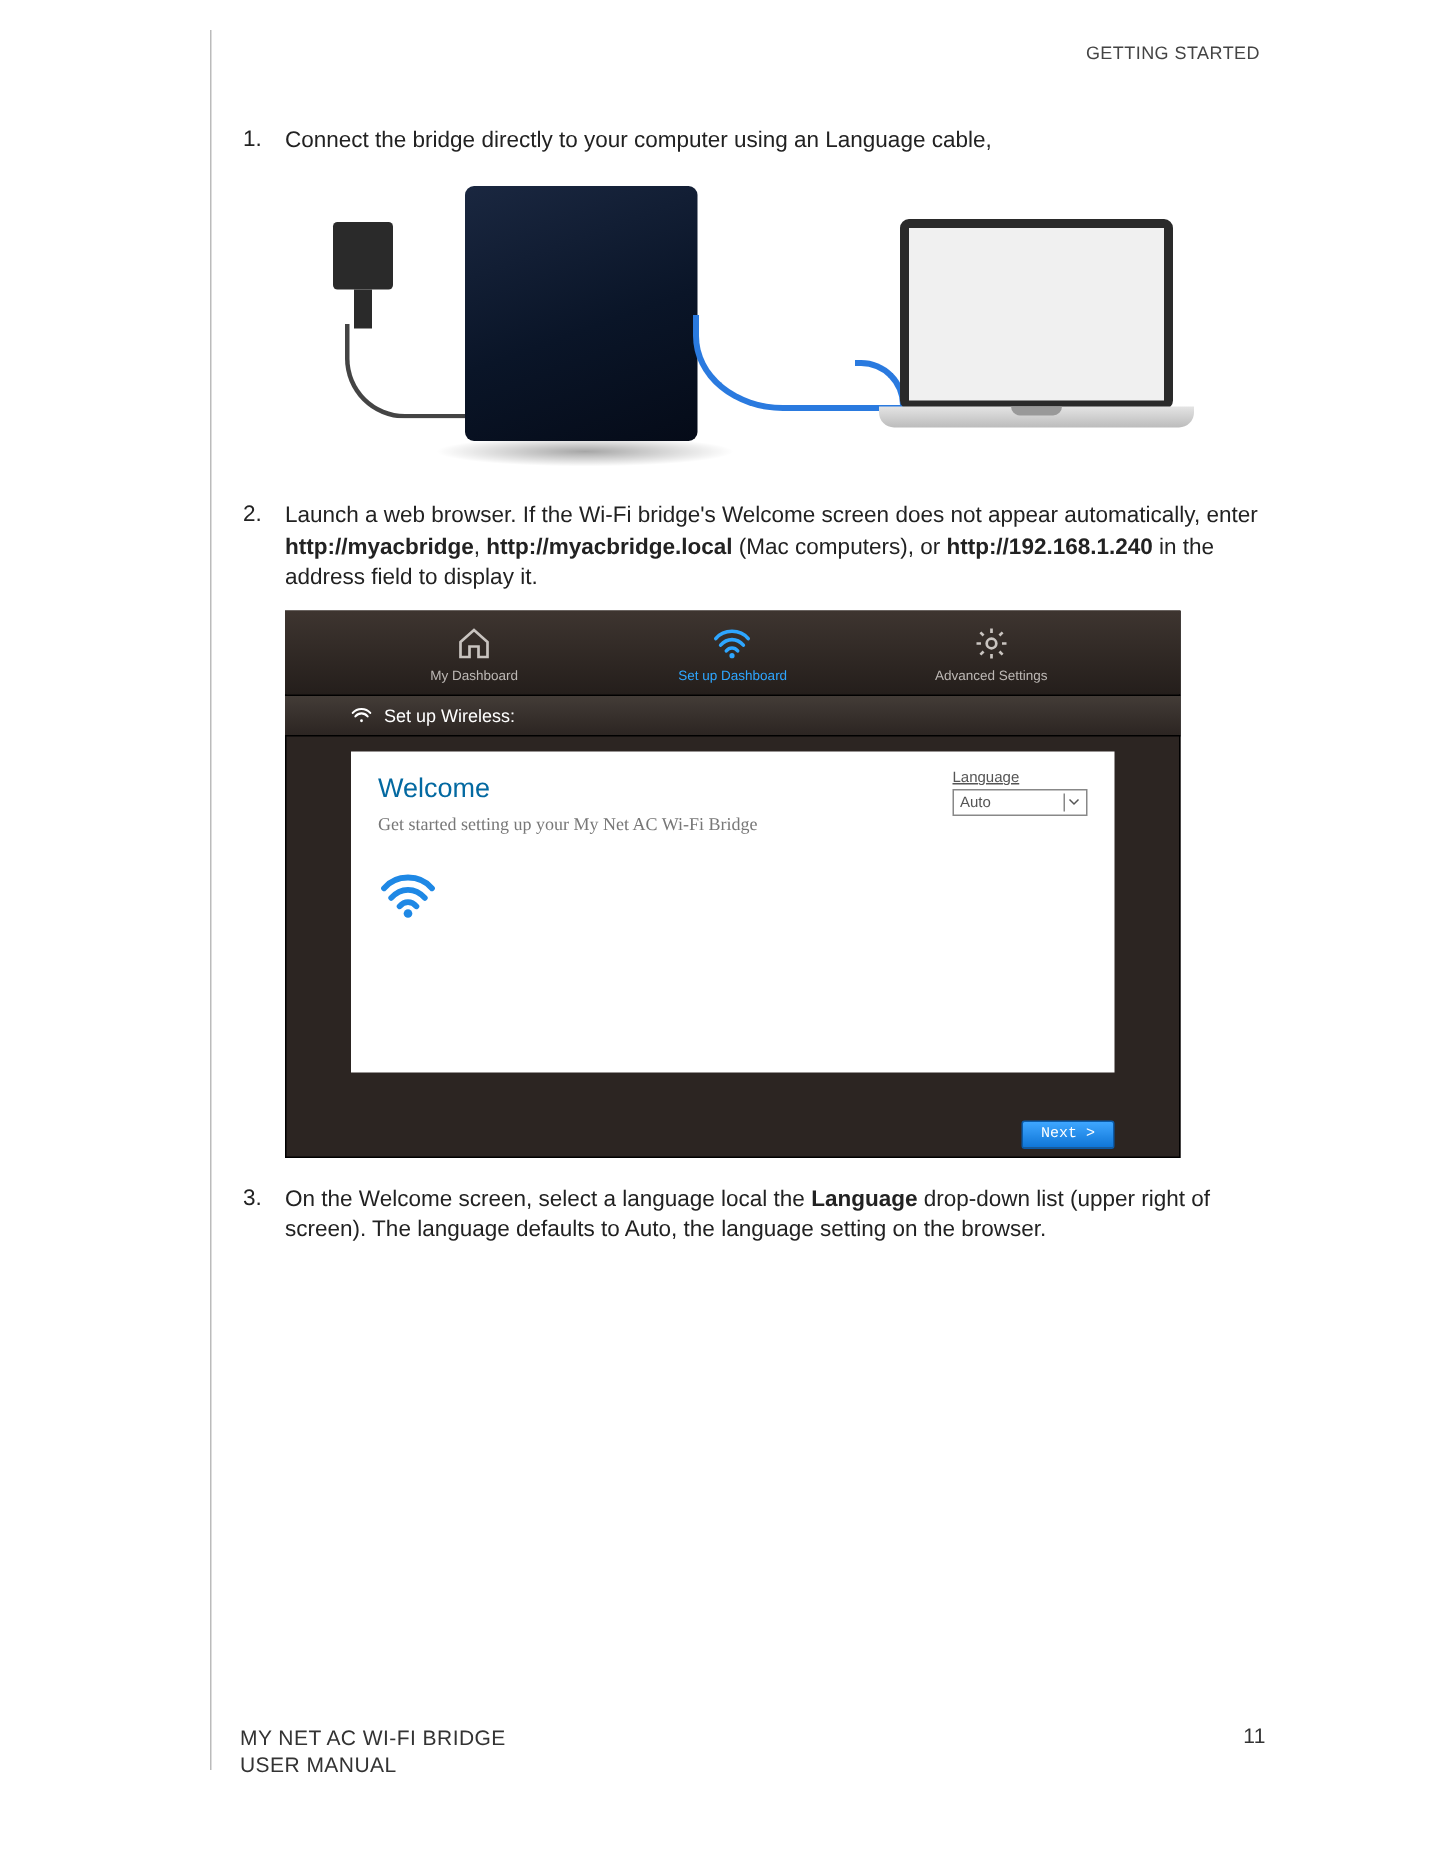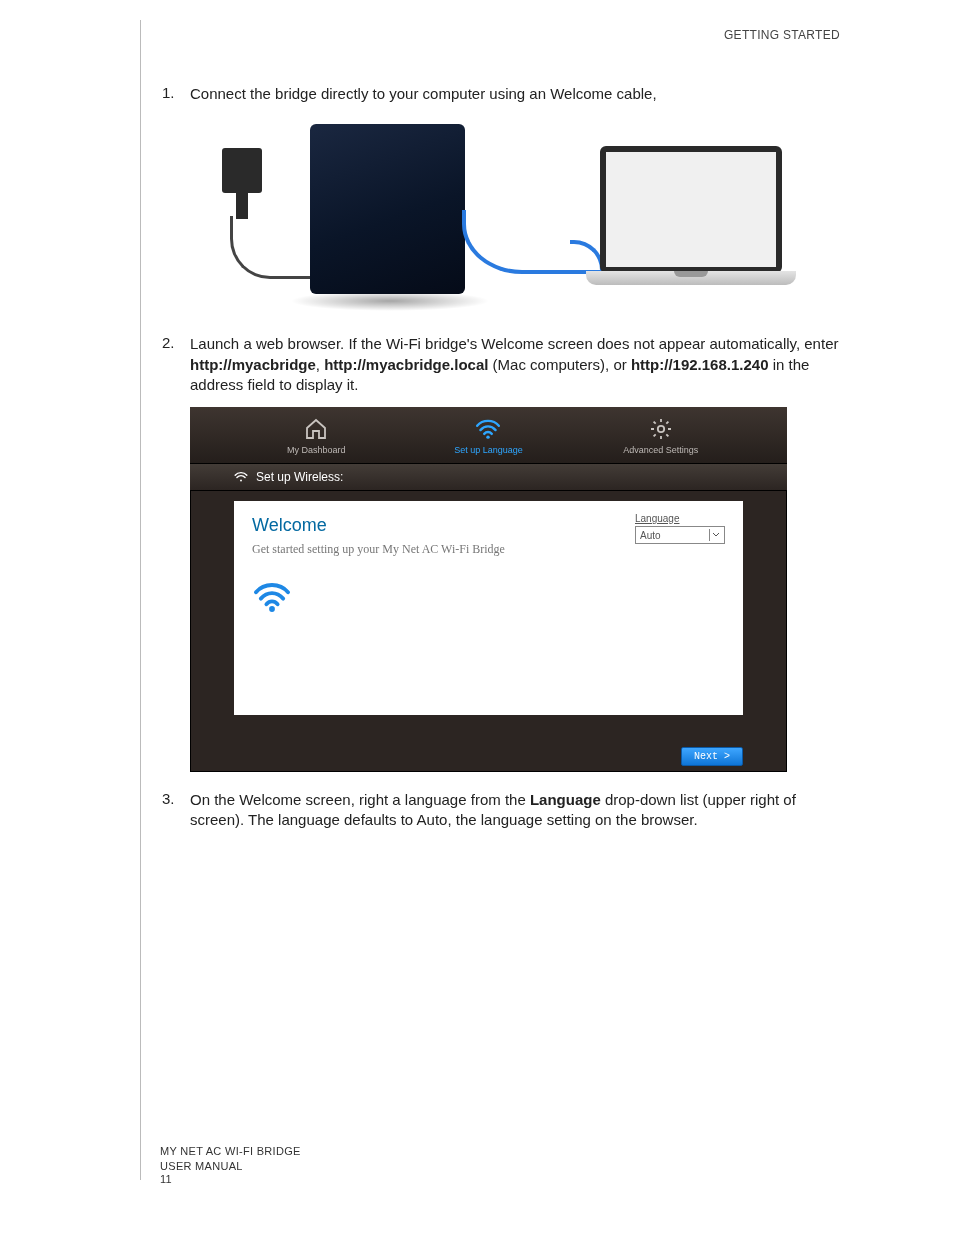--- a/index.html
+++ b/index.html
@@ -239,41 +239,40 @@
   }
 
   .footer {
     position: absolute;
     left: 160px;
     bottom: 50px;
     right: 110px;
     display: flex;
     justify-content: space-between;
     align-items: flex-start;
-    font-size: 11px;
+    font-size: 14px;
     letter-spacing: 0.3px;
     color: #333;
-    flex-direction: column;
   }
   .footer .ftitle { line-height: 1.3; }
 </style>
 </head>
 <body>
 
 <div class="page">
   <div class="rule"></div>
 
   <div class="header-section">GETTING STARTED</div>
 
   <div class="content">
     <ol class="steps">
 
       <li>
         <div class="step-num">1.</div>
-        <div class="step-body">Connect the bridge directly to your computer using an Welcome cable,</div>
+        <div class="step-body">Connect the bridge directly to your computer using an Language cable,</div>
       </li>
     </ol>
 
     <div class="illus-block">
       <div class="illus1">
         <div class="plug"></div>
         <div class="cord1"></div>
         <div class="bridge-shadow"></div>
         <div class="bridge"></div>
         <div class="eth-cable"></div>
@@ -309,21 +308,21 @@
           </div>
           <div class="nav-item active">
             <div class="nav-ico">
               <svg viewBox="0 0 24 20" fill="none" stroke="#2ea6ff" stroke-width="2.2" stroke-linecap="round">
                 <path d="M2 7 C7 1 17 1 22 7"></path>
                 <path d="M5 11 C9 6.5 15 6.5 19 11"></path>
                 <path d="M8.5 14.5 C10.5 12.2 13.5 12.2 15.5 14.5"></path>
                 <circle cx="12" cy="17.5" r="1.6" fill="#2ea6ff" stroke="none"></circle>
               </svg>
             </div>
-            <div>Set up Language</div>
+            <div>Set up Dashboard</div>
           </div>
           <div class="nav-item">
             <div class="nav-ico">
               <svg viewBox="0 0 24 24" fill="none" stroke="#c9c4c0" stroke-width="1.8">
                 <circle cx="12" cy="12" r="3.2"></circle>
                 <path d="M12 2v3M12 19v3M2 12h3M19 12h3M4.6 4.6l2.1 2.1M17.3 17.3l2.1 2.1M19.4 4.6l-2.1 2.1M6.7 17.3l-2.1 2.1"></path>
               </svg>
             </div>
             <div>Advanced Settings</div>
           </div>
@@ -367,21 +366,21 @@
           <div class="dash-next">Next &gt;</div>
         </div>
       </div>
     </div>
 
     <ol class="steps">
 
       <li>
         <div class="step-num">3.</div>
         <div class="step-body">
-          <span>On the Welcome screen, right a language from the </span><b>Language</b><span> drop-down list (upper right of screen). The language defaults to Auto, the language setting on the browser.</span>
+          <span>On the Welcome screen, select a language local the </span><b>Language</b><span> drop-down list (upper right of screen). The language defaults to Auto, the language setting on the browser.</span>
         </div>
       </li>
     </ol>
   </div>
 
   <div class="footer">
     <div class="ftitle">
       <div>MY NET AC WI-FI BRIDGE</div>
       <div>USER MANUAL</div>
     </div>

